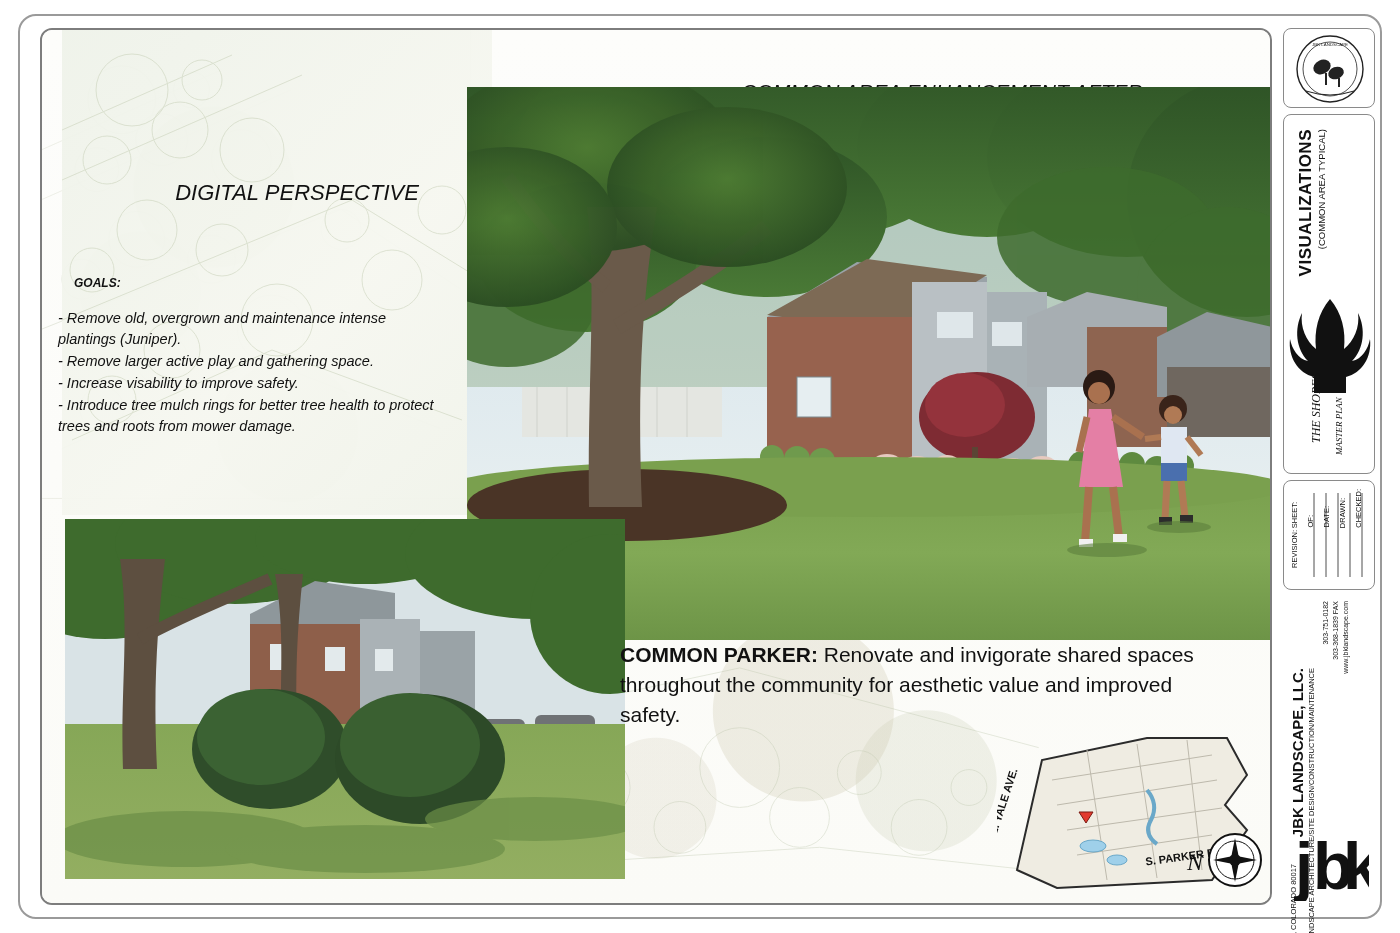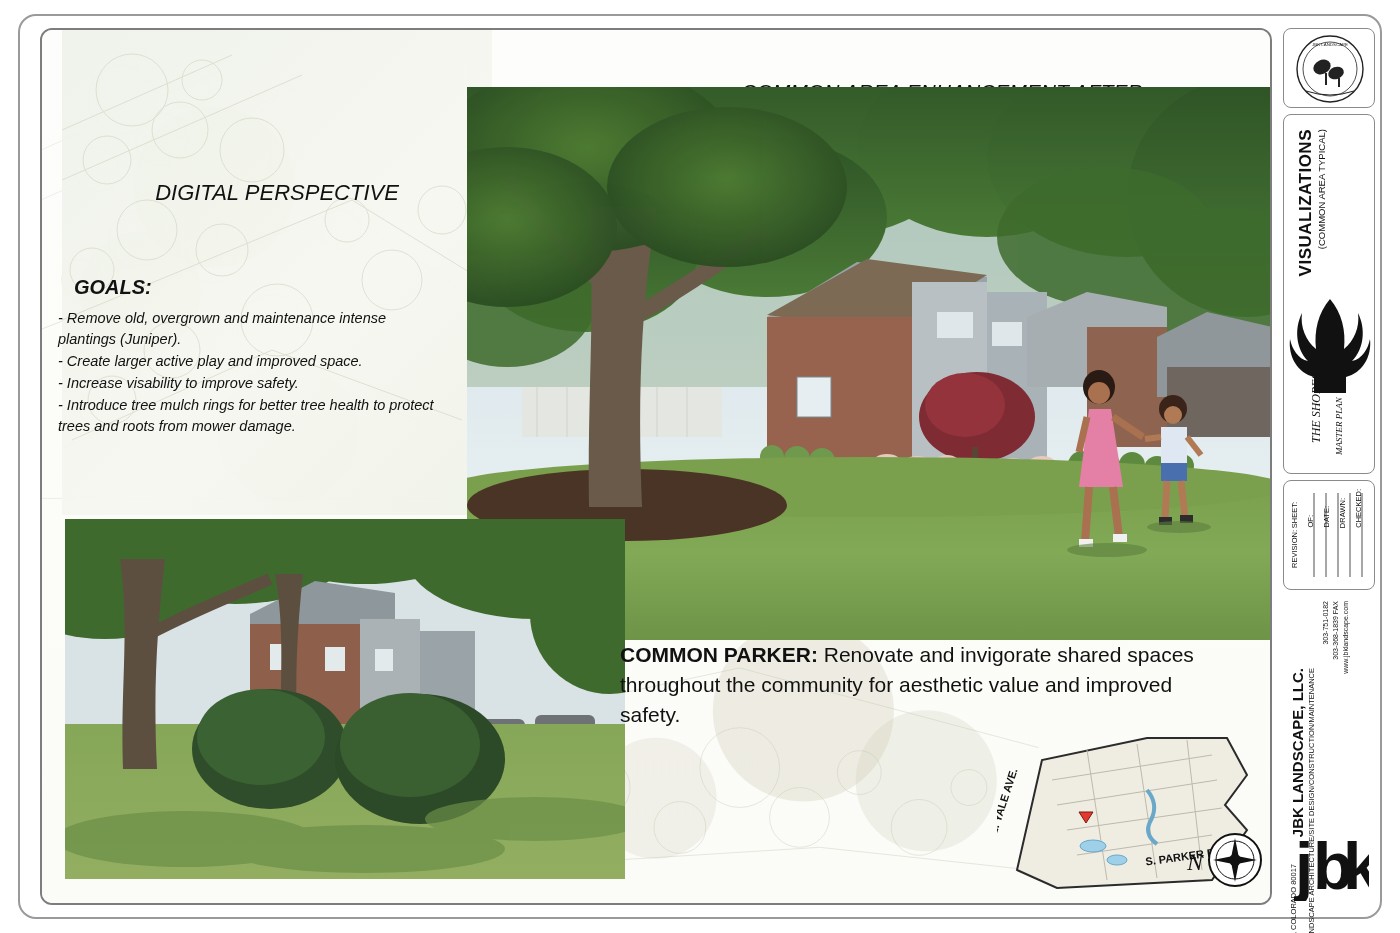--- a/index.html
+++ b/index.html
@@ -71,27 +71,28 @@
     opacity: 0.5;
   }
   .dp-title {
     position: absolute;
     left: 20px; top: 150px;
     width: 430px;
     text-align: center;
     font-style: italic;
     font-size: 22px;
     color: #111;
+    padding-left: 20px;
   }
   .goals-head {
     position: absolute;
     left: 32px; top: 246px;
     font-style: italic;
     font-weight: bold;
-    font-size: 20px;
+    font-size: 12px;
     color: #111;
   }
   .goals-list {
     position: absolute;
     left: 16px; top: 278px;
     width: 390px;
     font-style: italic;
     font-size: 14.5px;
     line-height: 1.45;
     color: #111;
@@ -308,21 +309,21 @@
         </g>
       </svg>
     </div>
 
     <div class="dp-title">DIGITAL PERSPECTIVE</div>
 
     <div class="goals-head">GOALS:</div>
 
     <div class="goals-list">
       <div>- Remove old, overgrown and maintenance intense plantings (Juniper).</div>
-      <div>- Create larger active play and improved space.</div>
+      <div>- Remove larger active play and gathering space.</div>
       <div>- Increase visability to improve safety.</div>
       <div>- Introduce tree mulch rings for better tree health to protect trees and roots from mower damage.</div>
     </div>
 
     <div class="before-title">COMMON AREA ENHANCEMENT BEFORE</div>
 
     <div class="after-title">COMMON AREA ENHANCEMENT AFTER</div>
 
     <div class="photo photo-after">
       <svg viewBox="0 0 805 553" preserveAspectRatio="none" width="805" height="553">

